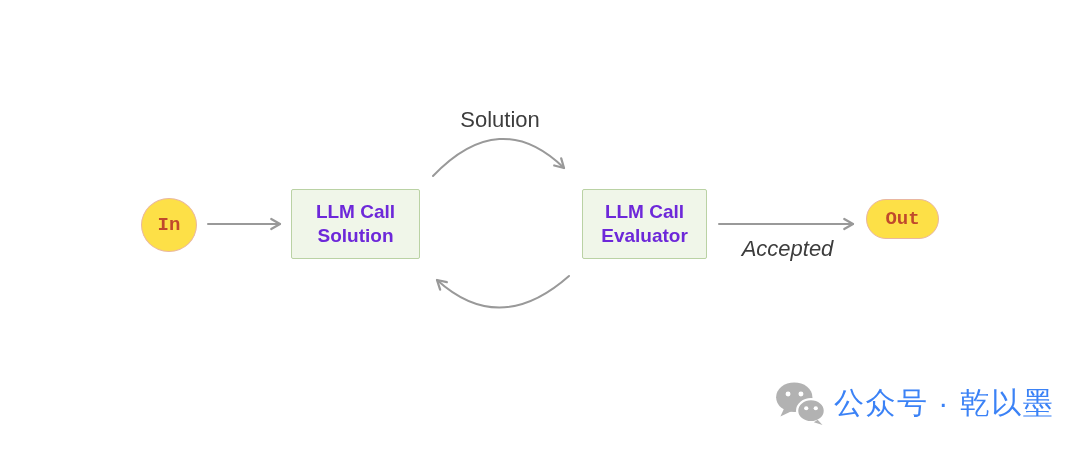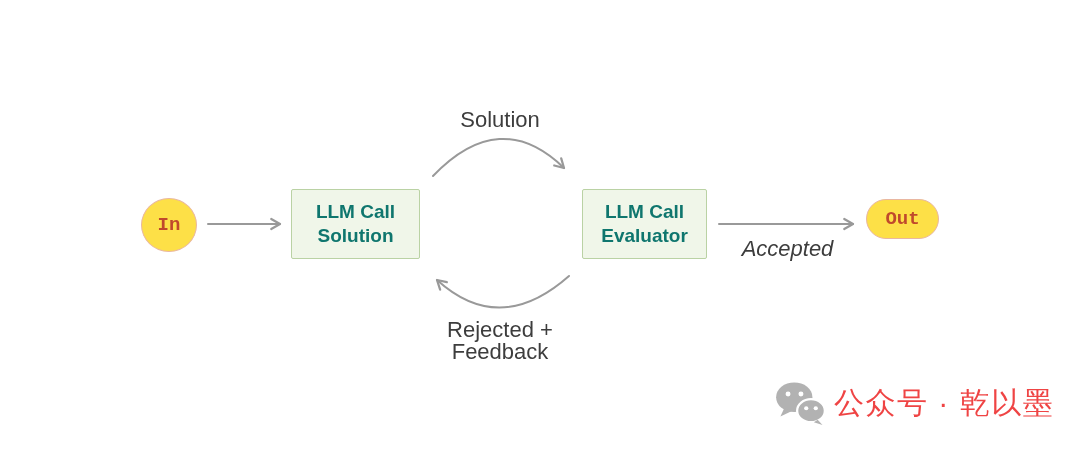--- a/index.html
+++ b/index.html
@@ -38,21 +38,21 @@
     border-radius: 50%;
   }
   .node-out {
     left: 866px; top: 199px;
     width: 73px; height: 40px;
     border-radius: 27px;
   }
   .llm-box {
     background: #f0f6e9;
     border: 1.5px solid #bad2a4;
-    color: #0f766e;
+    color: #6d28d9;
     flex-direction: column;
     text-align: center;
     line-height: 24px;
     border-radius: 2px;
   }
   .node-generator { left: 291px; top: 189px; width: 129px; height: 70px; }
   .node-evaluator { left: 582px; top: 189px; width: 125px; height: 70px; }
   .edge-label {
     position: absolute;
     color: #3d3d3d;
@@ -62,21 +62,21 @@
   }
   .label-solution { left: 420px; top: 109px; width: 160px; }
   .label-accepted { left: 715px; top: 238px; width: 145px; font-style: italic; }
   .label-rejected { left: 405px; top: 319px; width: 190px; }
   .watermark {
     position: absolute;
     left: 775px; top: 381px;
     display: flex;
     align-items: center;
     gap: 9px;
-    color: #ef4444;
+    color: #3b82f6;
     font-size: 30px;
     letter-spacing: 1.5px;
     user-select: none;
   }
   .watermark svg { display: block; }
 </style>
 </head>
 <body>
 
 <div class="canvas">
@@ -110,24 +110,20 @@
   </div>
 
   <div class="node terminal node-out">
     <span>Out</span>
   </div>
 
   <div class="edge-label label-solution">Solution</div>
 
   <div class="edge-label label-accepted">Accepted</div>
 
-  <div class="edge-label label-rejected">
-    <div>Rejected +</div>
-    <div>Feedback</div>
-  </div>
 
   <div class="watermark">
     <svg width="50" height="44" viewBox="0 0 52 46" xmlns="http://www.w3.org/2000/svg">
       <g fill="#b2b2b2">
         <ellipse cx="20" cy="17" rx="19" ry="15.5"></ellipse>
         <path d="M9.5 28.5 L5.5 37 L17 31.5 Z"></path>
         <ellipse cx="37.5" cy="31" rx="14.5" ry="12" stroke="#ffffff" stroke-width="2.4"></ellipse>
         <path d="M44.5 40.5 L49.5 46 L40.5 43 Z"></path>
       </g>
       <g fill="#ffffff">

